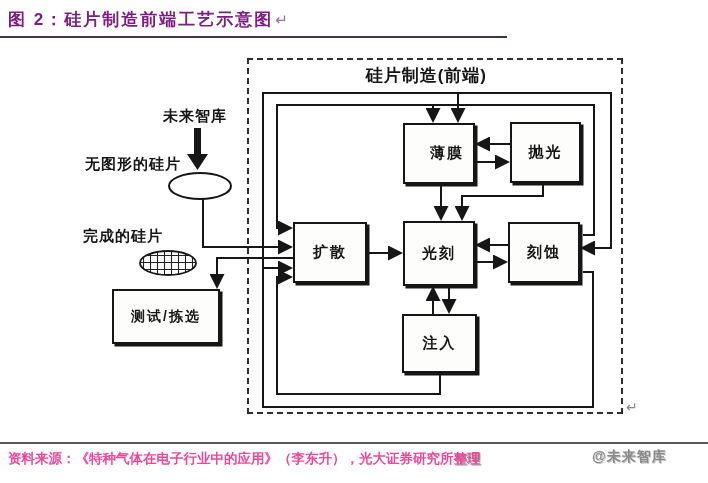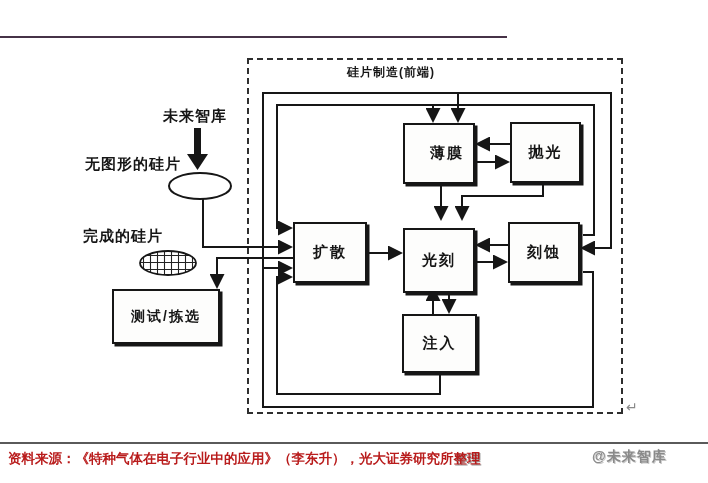--- a/index.html
+++ b/index.html
@@ -11,52 +11,55 @@
     position:absolute;left:8px;top:8px;font-size:17px;font-weight:bold;
     color:var(--c-title,#7d1f82);letter-spacing:2px;white-space:nowrap;
   }
   .title .pilcrow{color:#9b6fa0;font-weight:normal;letter-spacing:0;margin-left:2px;font-size:15px;}
   .title-rule{position:absolute;left:0;top:36px;width:507px;height:2px;background:#463247;}
   .dashed-box{
     position:absolute;left:247px;top:58px;width:376px;height:356px;
     border:2px dashed #2e2e2e;box-sizing:border-box;
   }
   .container-label{
-    position:absolute;left:347px;top:64px;width:140px;text-align:left;
-    font-size:12px;font-weight:bold;letter-spacing:1px;white-space:nowrap;
+    position:absolute;left:347px;top:64px;width:140px;text-align:right;
+    font-size:17px;font-weight:bold;letter-spacing:1px;white-space:nowrap;
   }
   .wires{position:absolute;left:0;top:0;width:708px;height:483px;z-index:3;pointer-events:none;}
   .node{
     position:absolute;z-index:4;background:#fdfdfc;box-sizing:border-box;
     border:2px solid #161616;box-shadow:2.5px 2.5px 0 #161616;
     display:flex;align-items:center;justify-content:center;
     font-size:15px;font-weight:bold;letter-spacing:2px;white-space:nowrap;
   }
   .flabel{
     position:absolute;z-index:5;font-size:15px;font-weight:bold;
     letter-spacing:1px;white-space:nowrap;
   }
   .diagram-pilcrow{position:absolute;left:626px;top:399px;color:#8a8a8a;font-size:14px;z-index:5;}
   .footer-rule{position:absolute;left:0;top:442px;width:708px;height:2px;background:#5a5a5a;}
   .source-line{
     position:absolute;left:8px;top:450px;z-index:5;white-space:nowrap;
-    font-family:"Liberation Serif", serif;font-size:13.5px;font-weight:bold;color:#b91c1c;
+    font-family:"Liberation Serif", serif;font-size:13.5px;font-weight:bold;color:#ec4899;
   }
   .source-line .overlapped{text-shadow:1px 1px 0 #9a9a9a;}
   .watermark{
     position:absolute;left:592px;top:448px;z-index:6;white-space:nowrap;
     font-size:14px;font-weight:bold;color:var(--c-watermark,#8a8a8a);
     letter-spacing:1px;text-shadow:1px 1px 0 #c9c9c9;
   }
 </style>
 </head>
 <body>
 
 <div class="canvas">
 
+  <div class="title">
+    <span>图 2：硅片制造前端工艺示意图</span><span class="pilcrow">↵</span>
+  </div>
   <div class="title-rule"></div>
 
   <div class="dashed-box"></div>
   <div class="container-label">硅片制造(前端)</div>
 
   <svg class="wires" viewBox="0 0 708 483" xmlns="http://www.w3.org/2000/svg">
     <defs>
       <marker id="ah" viewBox="0 0 10 10" refX="8" refY="5" markerWidth="7.5" markerHeight="7.5" orient="auto-start-reverse">
         <path d="M0,0 L10,5 L0,10 z" fill="#161616"></path>
       </marker>
@@ -104,21 +107,21 @@
     <path d="M194,128 L201,128 L201,154 L208,154 L197.5,170 L187,154 L194,154 Z" fill="#161616"></path>
 
     <ellipse cx="200" cy="186" rx="31" ry="13" fill="#ffffff" stroke="#161616" stroke-width="2"></ellipse>
 
     <ellipse cx="168" cy="263" rx="28" ry="12" fill="url(#hatch)" stroke="#161616" stroke-width="1.8"></ellipse>
   </svg>
 
   <div class="node" style="left:403px;top:123px;width:72px;height:61px;padding-left:16px;">薄膜</div>
   <div class="node" style="left:510px;top:122px;width:71px;height:61px;">抛光</div>
   <div class="node" style="left:293px;top:222px;width:74px;height:61px;">扩散</div>
-  <div class="node" style="left:403px;top:228px;width:72px;height:65px;">光刻</div>
+  <div class="node" style="left:403px;top:221px;width:72px;height:65px;">光刻</div>
   <div class="node" style="left:508px;top:222px;width:72px;height:61px;">刻蚀</div>
   <div class="node" style="left:402px;top:314px;width:75px;height:59px;text-align:right;">注入</div>
   <div class="node" style="left:112px;top:289px;width:108px;height:55px;font-size:14px;text-align:right;">测试/拣选</div>
 
   <div class="flabel" style="left:163px;top:107px;">未来智库</div>
   <div class="flabel" style="left:83px;top:227px;">完成的硅片</div>
   <div class="flabel" style="left:85px;top:155px;">无图形的硅片</div>
 
   <div class="diagram-pilcrow">↵</div>
 

